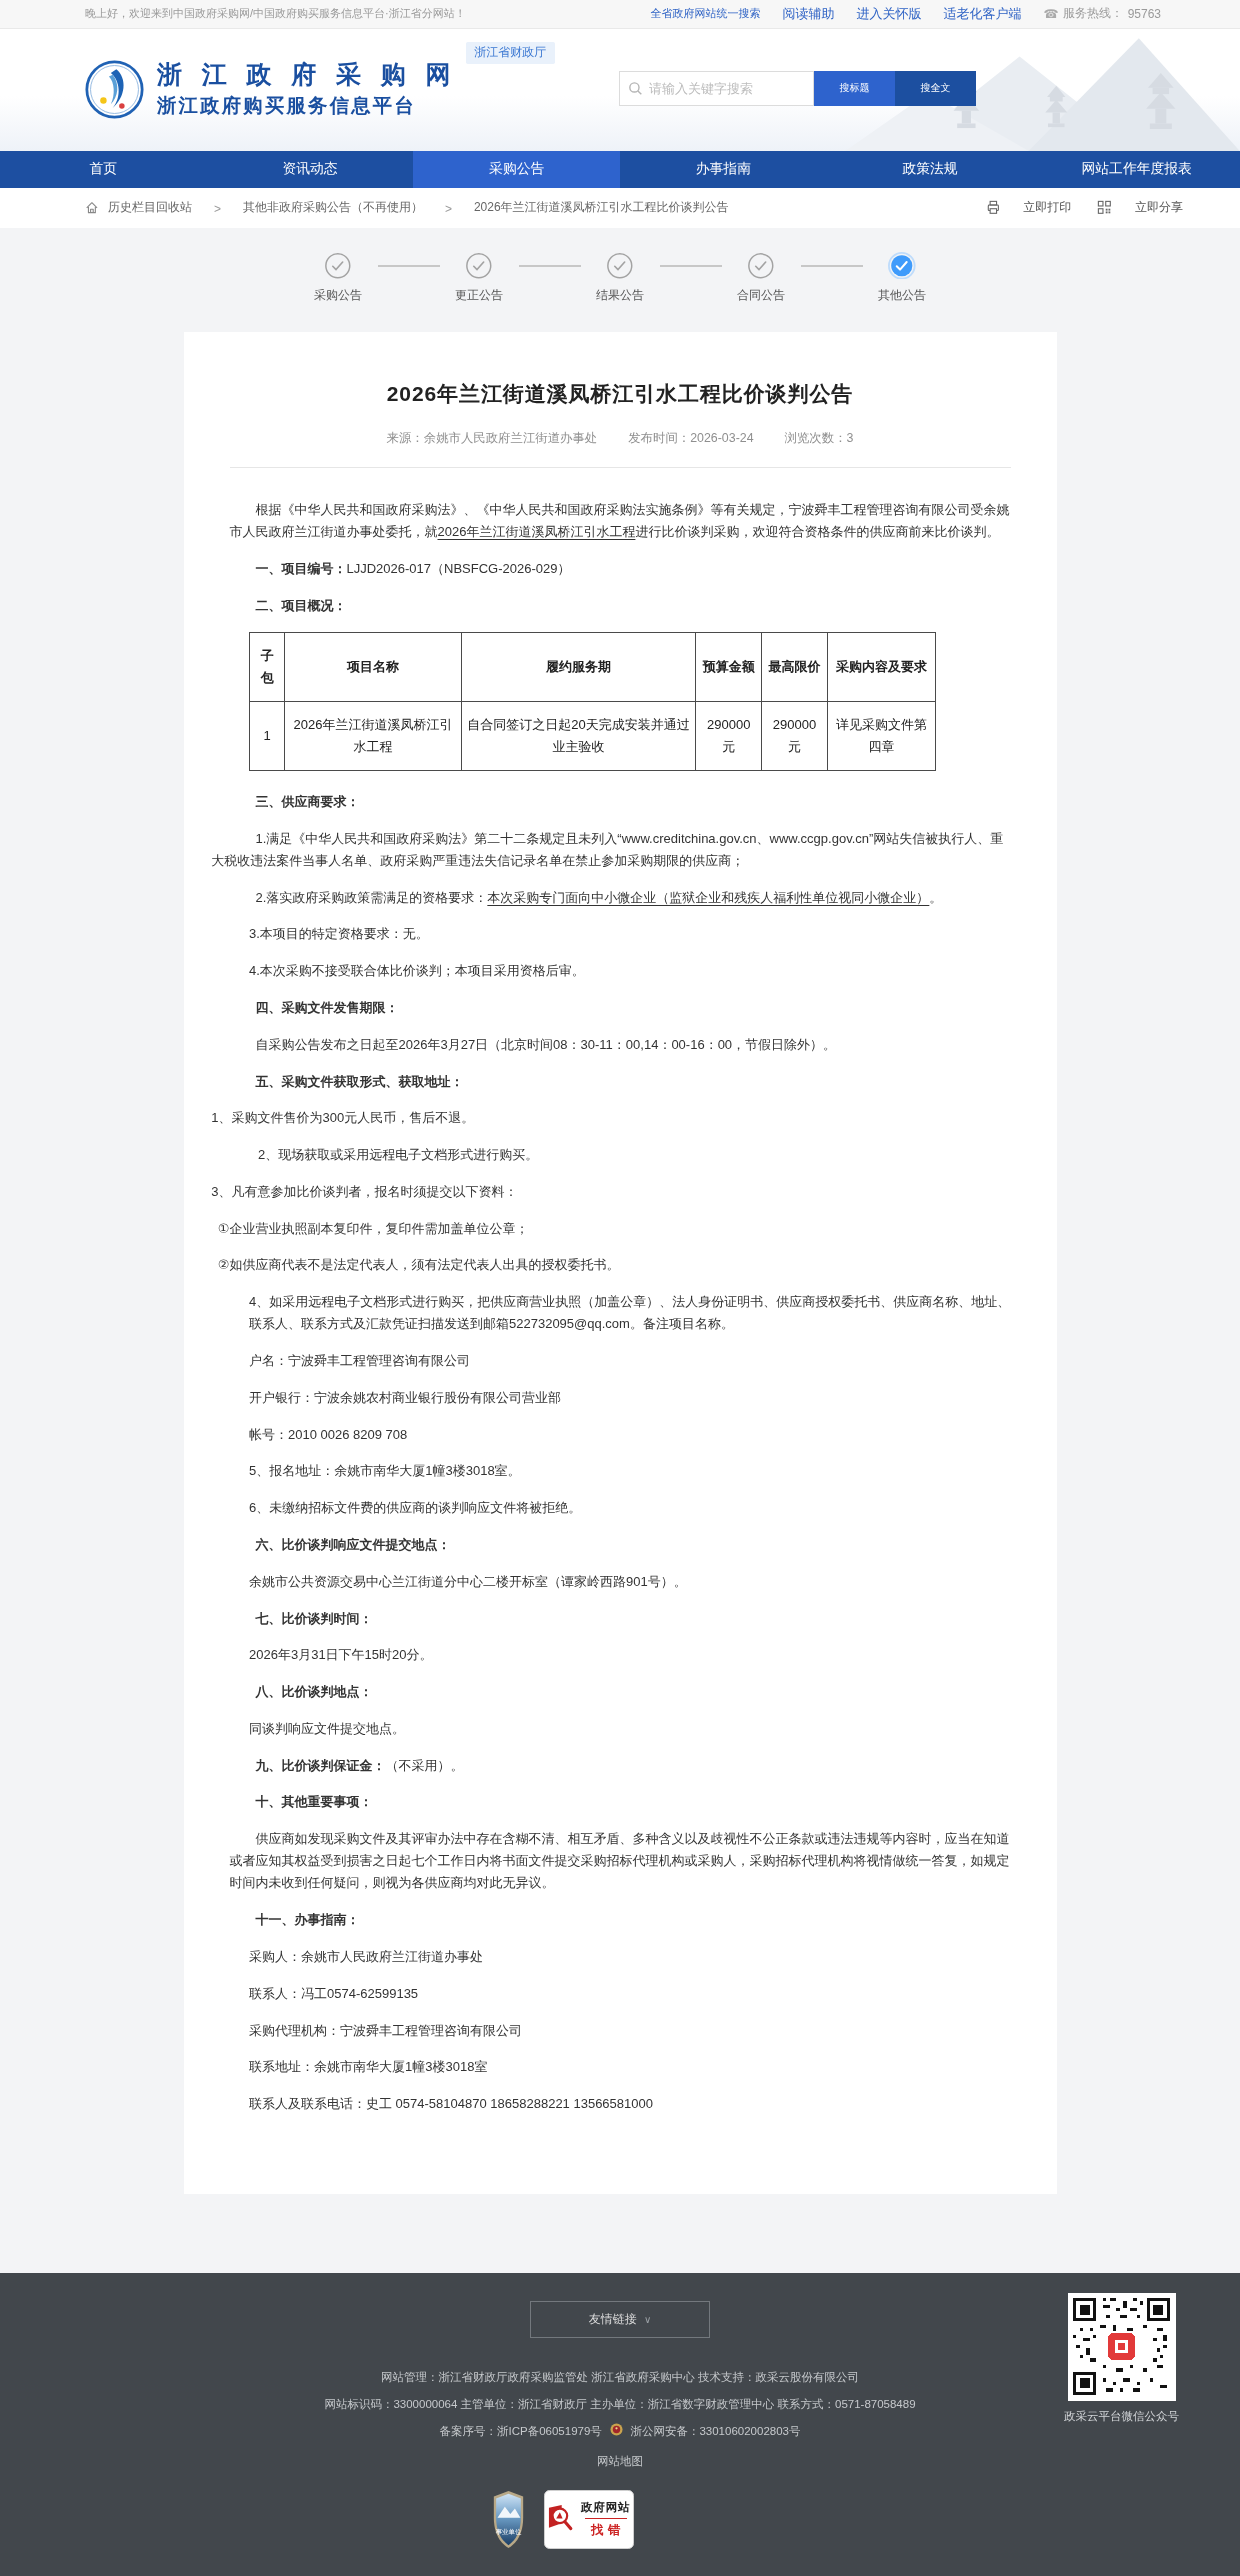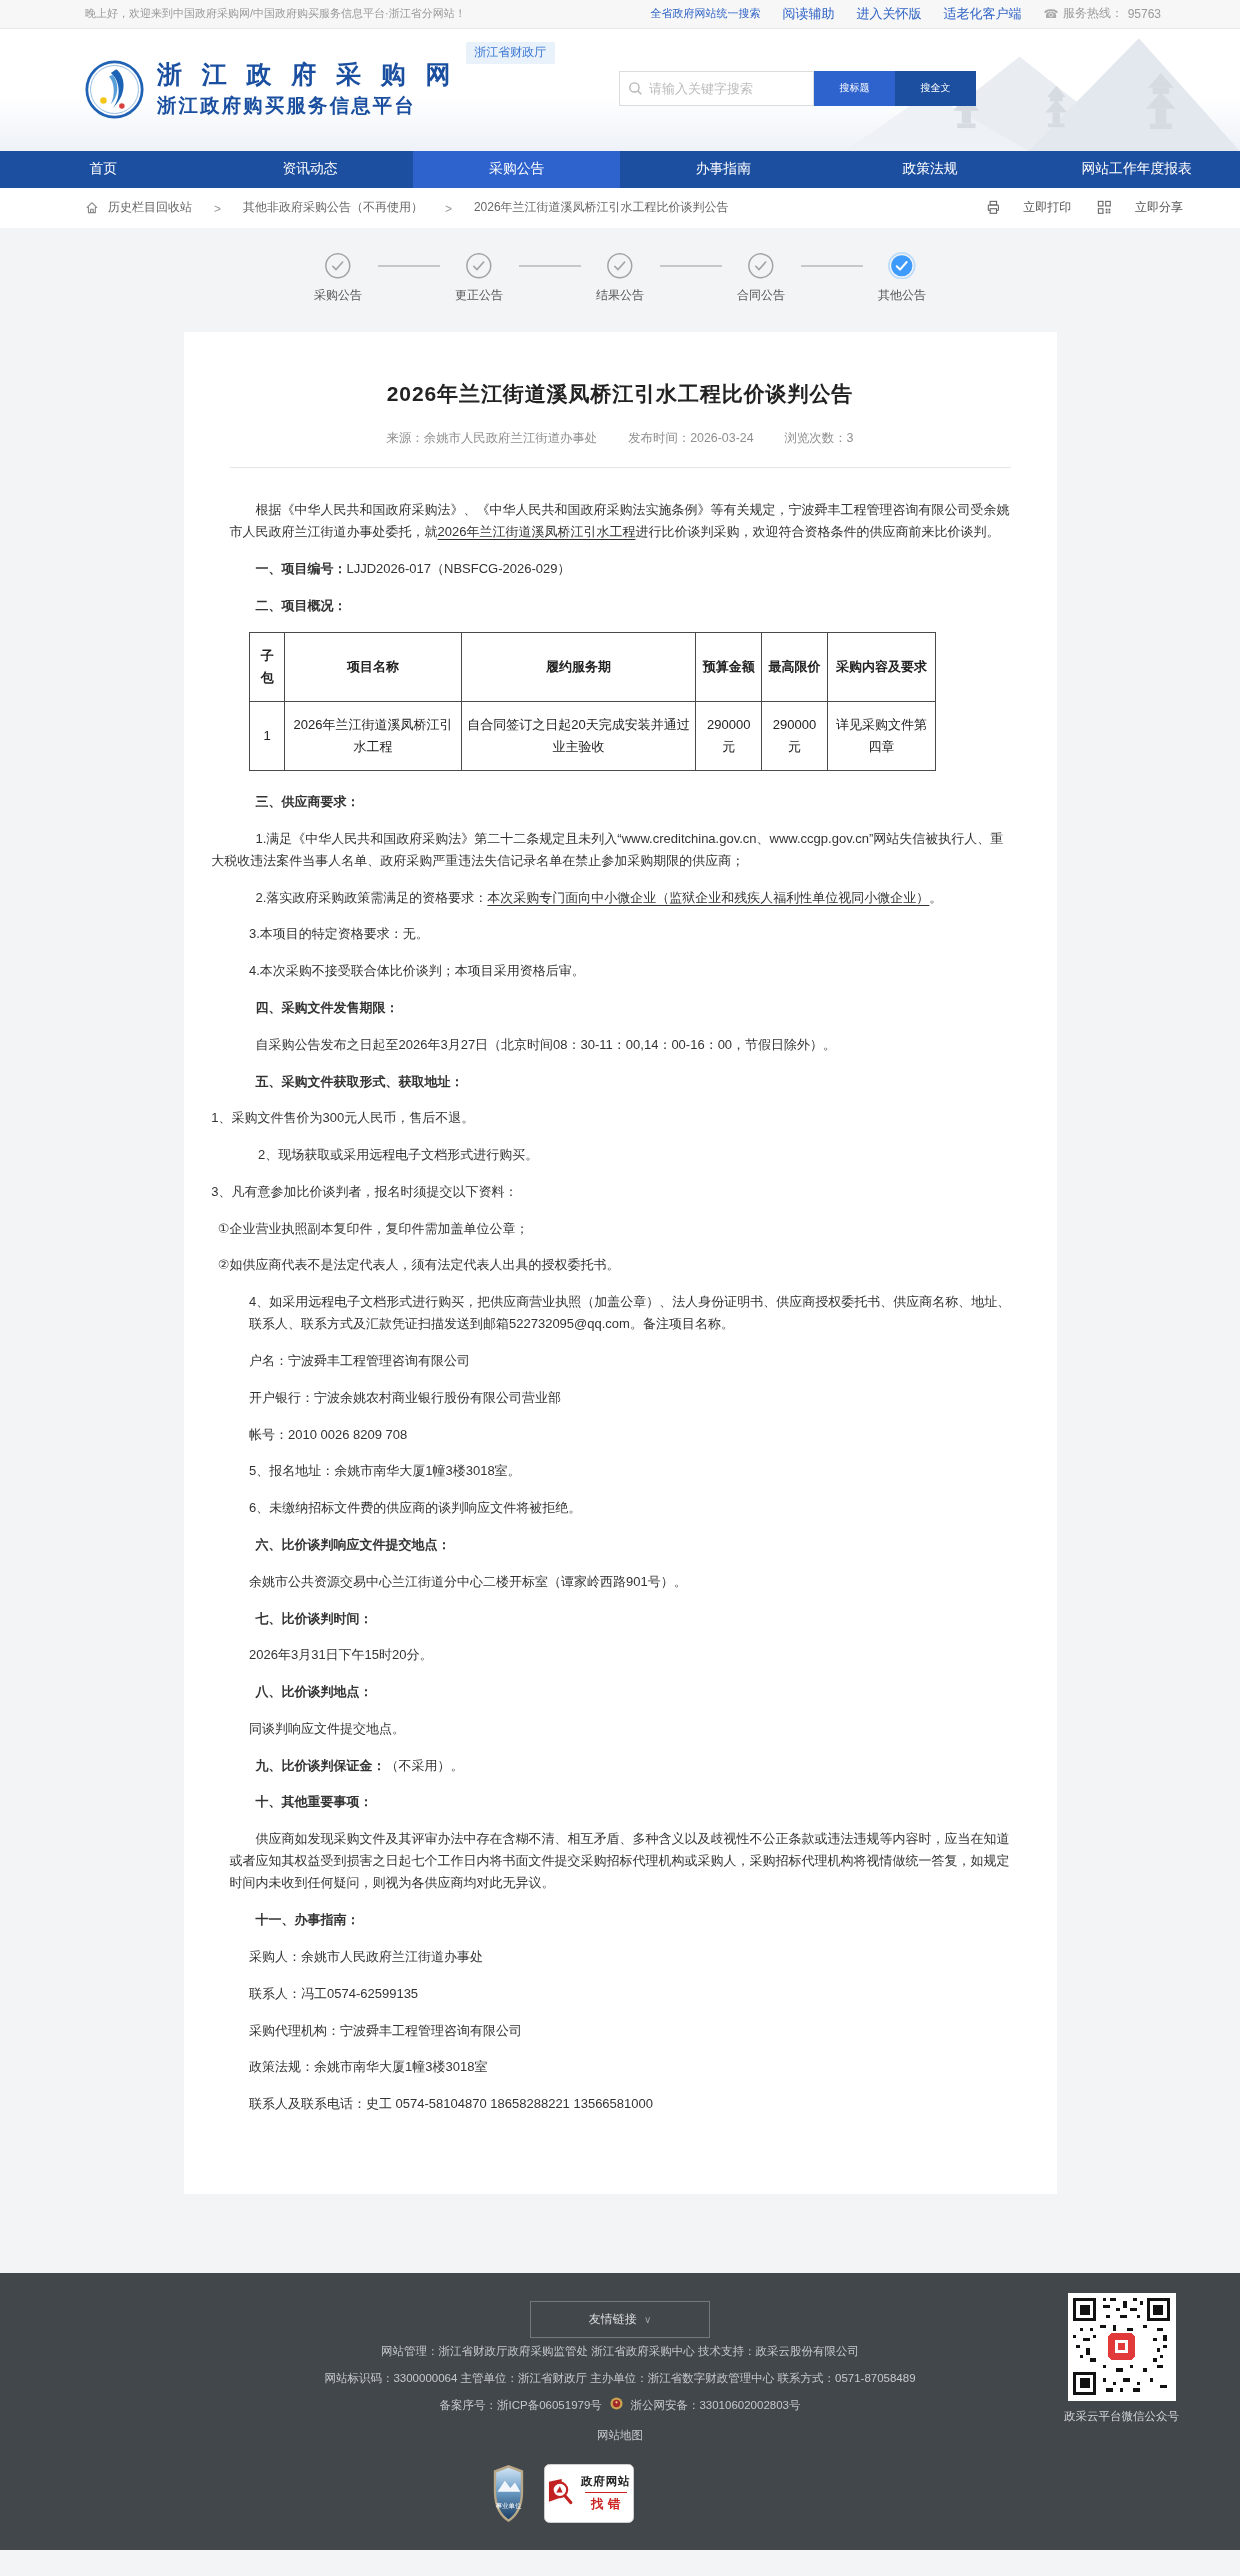--- a/index.html
+++ b/index.html
@@ -62,21 +62,21 @@
   .num2{margin-left:2.2em}
   .circ{margin-left:-0.9em}
   .u{text-decoration:underline;text-underline-offset:2.8px}
   .ptable{border-collapse:collapse;margin:5.5px 0 20px 1.5em;width:88%;text-align:center;font-size:13px;color:#222}
   .ptable th,.ptable td{border:0.9px solid #4a4a4a;padding:12px 5.5px;line-height:1.7;font-weight:400}
   .ptable th{font-weight:700}
   
   footer{position:relative;background:#42474c;margin-top:79px;padding:27.6px 0 27.6px;color:#c6c9cc}
   .friend{width:180px;height:37px;margin:0 auto;border:0.9px solid #73787d;display:flex;align-items:center;justify-content:center;gap:7.3px;font-size:12px;color:#ddd;cursor:pointer;box-sizing:border-box}
   .chev{font-size:10px;color:#9aa0a5}
-  .flines{text-align:center;font-size:11.5px;line-height:2.35}
+  .flines{text-align:center;font-size:11.5px;margin-top:26px;line-height:2.35}
   .emblem{display:inline-block;vertical-align:-1.8px;margin:0 4.6px}
   .sitemap{text-align:center;font-size:11.5px;margin-top:1.8px;color:#c6c9cc;cursor:pointer}
   .badges{display:flex;justify-content:center;align-items:flex-start;gap:18.4px;margin-top:14.7px;transform:translateX(-57px)}
   .zhaocuo{width:88px;height:57px;background:#fff;border-radius:5.5px;border:0.9px solid #cfcfcf;display:flex;align-items:center;justify-content:center;gap:6.4px;cursor:pointer}
   .zc-txt{display:flex;flex-direction:column;align-items:center}
   .zc-top{font-size:11.5px;color:#222;font-weight:700;letter-spacing:0.9px}
   .zc-line{width:42px;height:0.9px;background:#cc2222;margin:2.8px 0}
   .zc-bottom{font-size:12.4px;color:#cc2222;font-weight:700;letter-spacing:4.6px;margin-left:4.6px}
   .fqr{position:absolute;right:57px;top:20px;width:123px;text-align:center}
   .qrbox{width:108px;height:108px;background:#fff;margin:0 auto;padding:5.5px;box-sizing:border-box}
@@ -308,21 +308,21 @@
       <p class="blk flush">2026年3月31日下午15时20分。</p>
       <p class="blk h2"><b>八、比价谈判地点：</b></p>
       <p class="blk flush">同谈判响应文件提交地点。</p>
       <p class="blk h2"><b>九、比价谈判保证金：</b>（不采用）。</p>
       <p class="blk h2"><b>十、其他重要事项：</b></p>
       <p class="blk ind">供应商如发现采购文件及其评审办法中存在含糊不清、相互矛盾、多种含义以及歧视性不公正条款或违法违规等内容时，应当在知道或者应知其权益受到损害之日起七个工作日内将书面文件提交采购招标代理机构或采购人，采购招标代理机构将视情做统一答复，如规定时间内未收到任何疑问，则视为各供应商均对此无异议。</p>
       <p class="blk h2"><b>十一、办事指南：</b></p>
       <p class="blk flush">采购人：余姚市人民政府兰江街道办事处</p>
       <p class="blk flush">联系人：冯工0574-62599135</p>
       <p class="blk flush">采购代理机构：宁波舜丰工程管理咨询有限公司</p>
-      <p class="blk flush">政策法规：余姚市南华大厦1幢3楼3018室</p>
+      <p class="blk flush">联系地址：余姚市南华大厦1幢3楼3018室</p>
       <p class="blk flush">联系人及联系电话：史工 0574-58104870 18658288221 13566581000</p>
     </div>
 </main>
 
 <footer>
   <div class="friend">
     <span>友情链接</span>
     <span class="chev">∨</span>
   </div>
 

